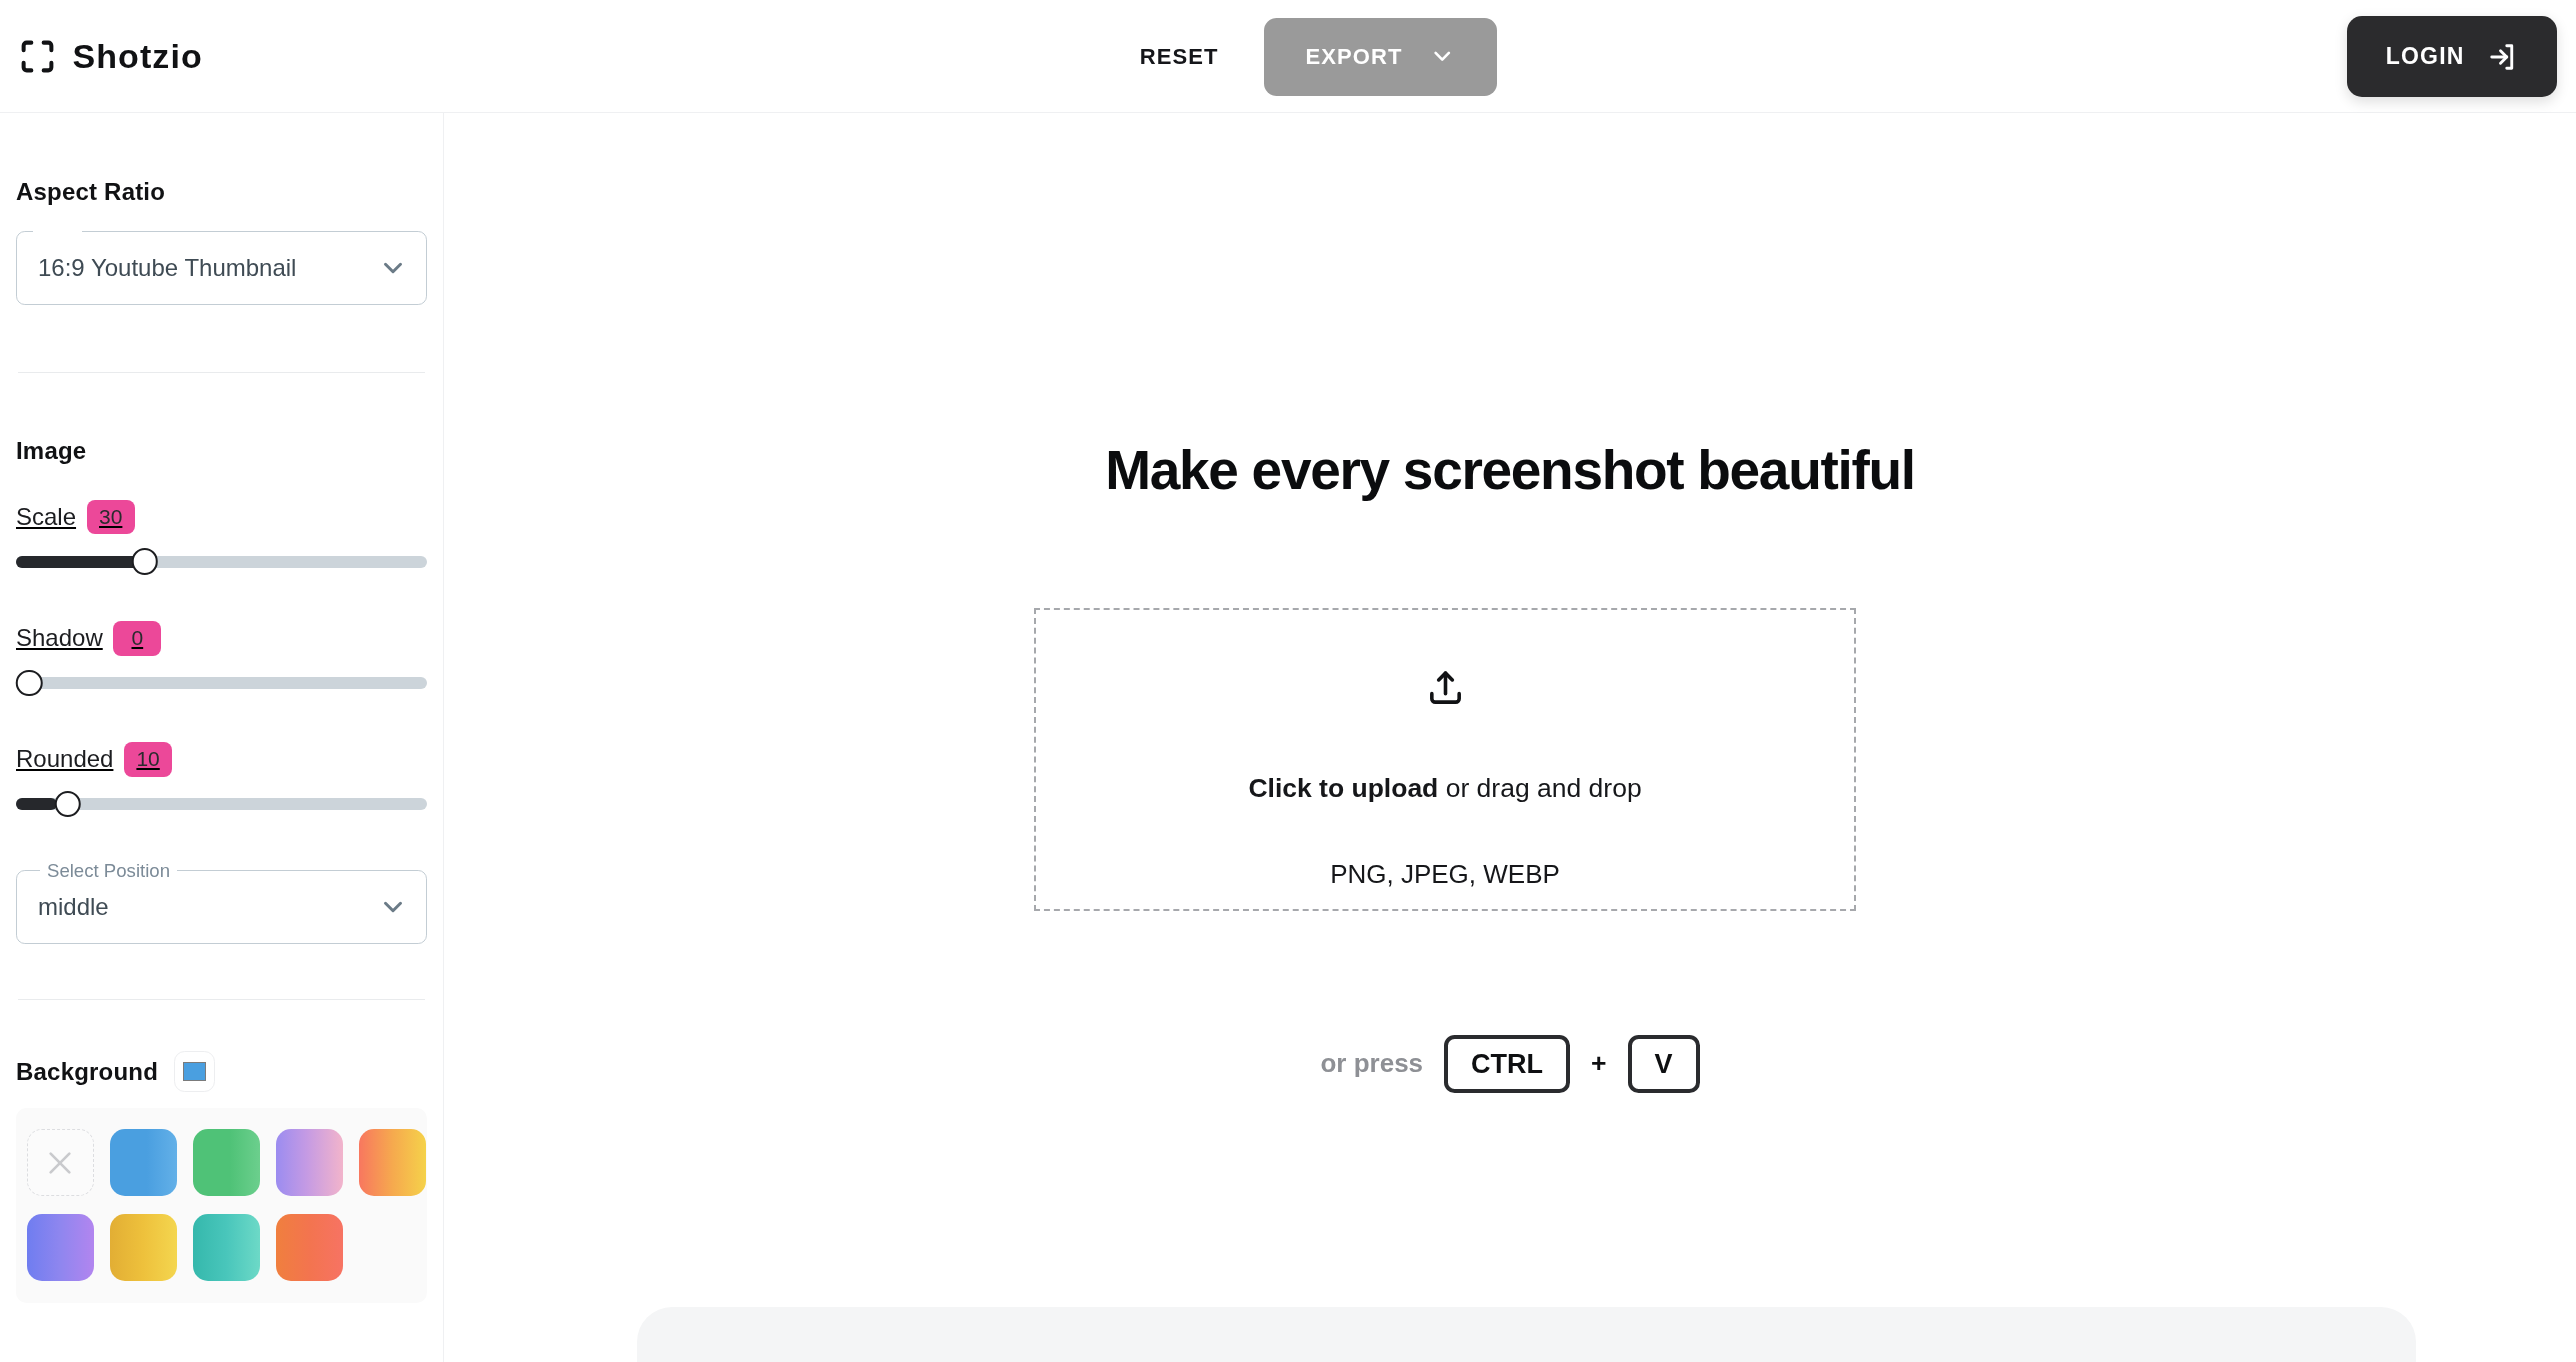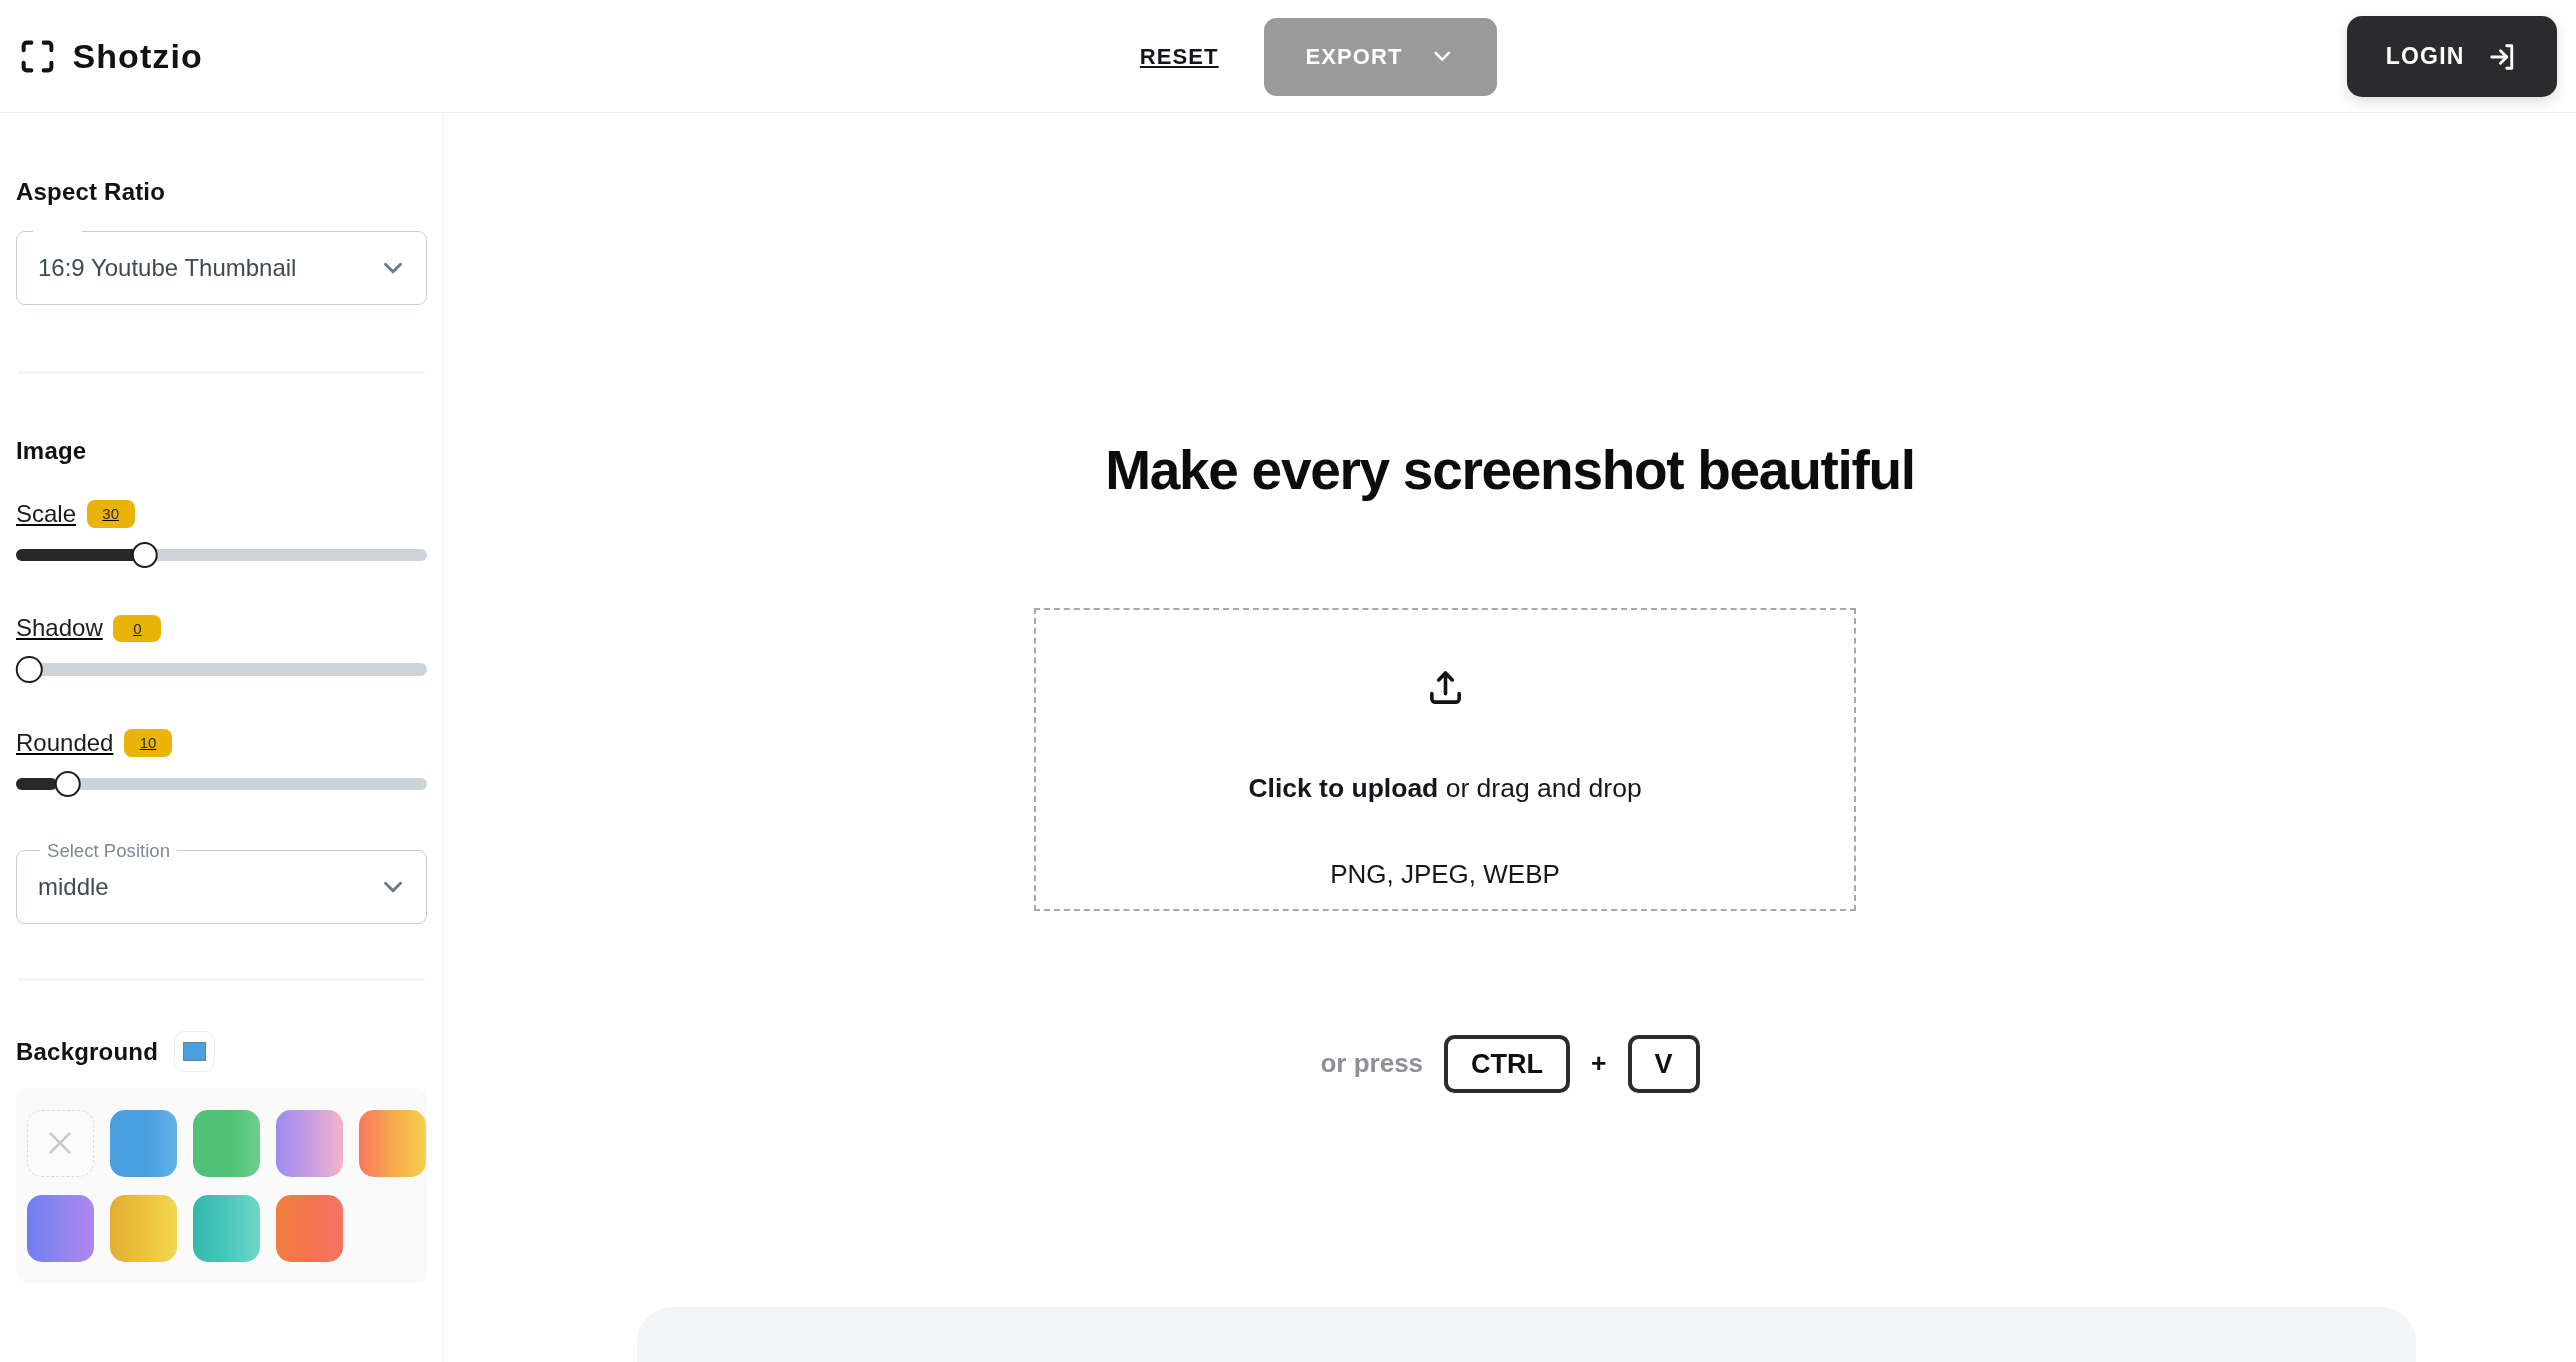--- a/index.html
+++ b/index.html
@@ -66,21 +66,20 @@
   .reset-btn {
     background: none;
     border: none;
     font-family: inherit;
     font-size: 22px;
     font-weight: 700;
     letter-spacing: 1.1px;
     color: #15161a;
     cursor: pointer;
     padding: 10.6px 8.8px;
-    text-decoration: underline;
   }
 
   .export-btn {
     background: #9a9a9a;
     border: none;
     border-radius: 12.4px;
     color: #ffffff;
     font-family: inherit;
     font-size: 22px;
     font-weight: 700;
@@ -186,23 +185,23 @@
     display: flex;
     align-items: center;
     gap: 10.6px;
     text-decoration: underline;
   }
   .slider-label {
     font-size: 24px;
     color: #1c1d20;
   }
   .slider-value {
-    font-size: 15px;
+    font-size: 21px;
     color: #2a2b2e;
-    background: #eab308;
+    background: #ec4899;
     border-radius: 8px;
     min-width: 48px;
     text-align: center;
     padding: 5.3px 12.4px;
   }
   .slider {
     position: relative;
     margin-top: 14px;
     height: 26.5px;
     display: flex;

